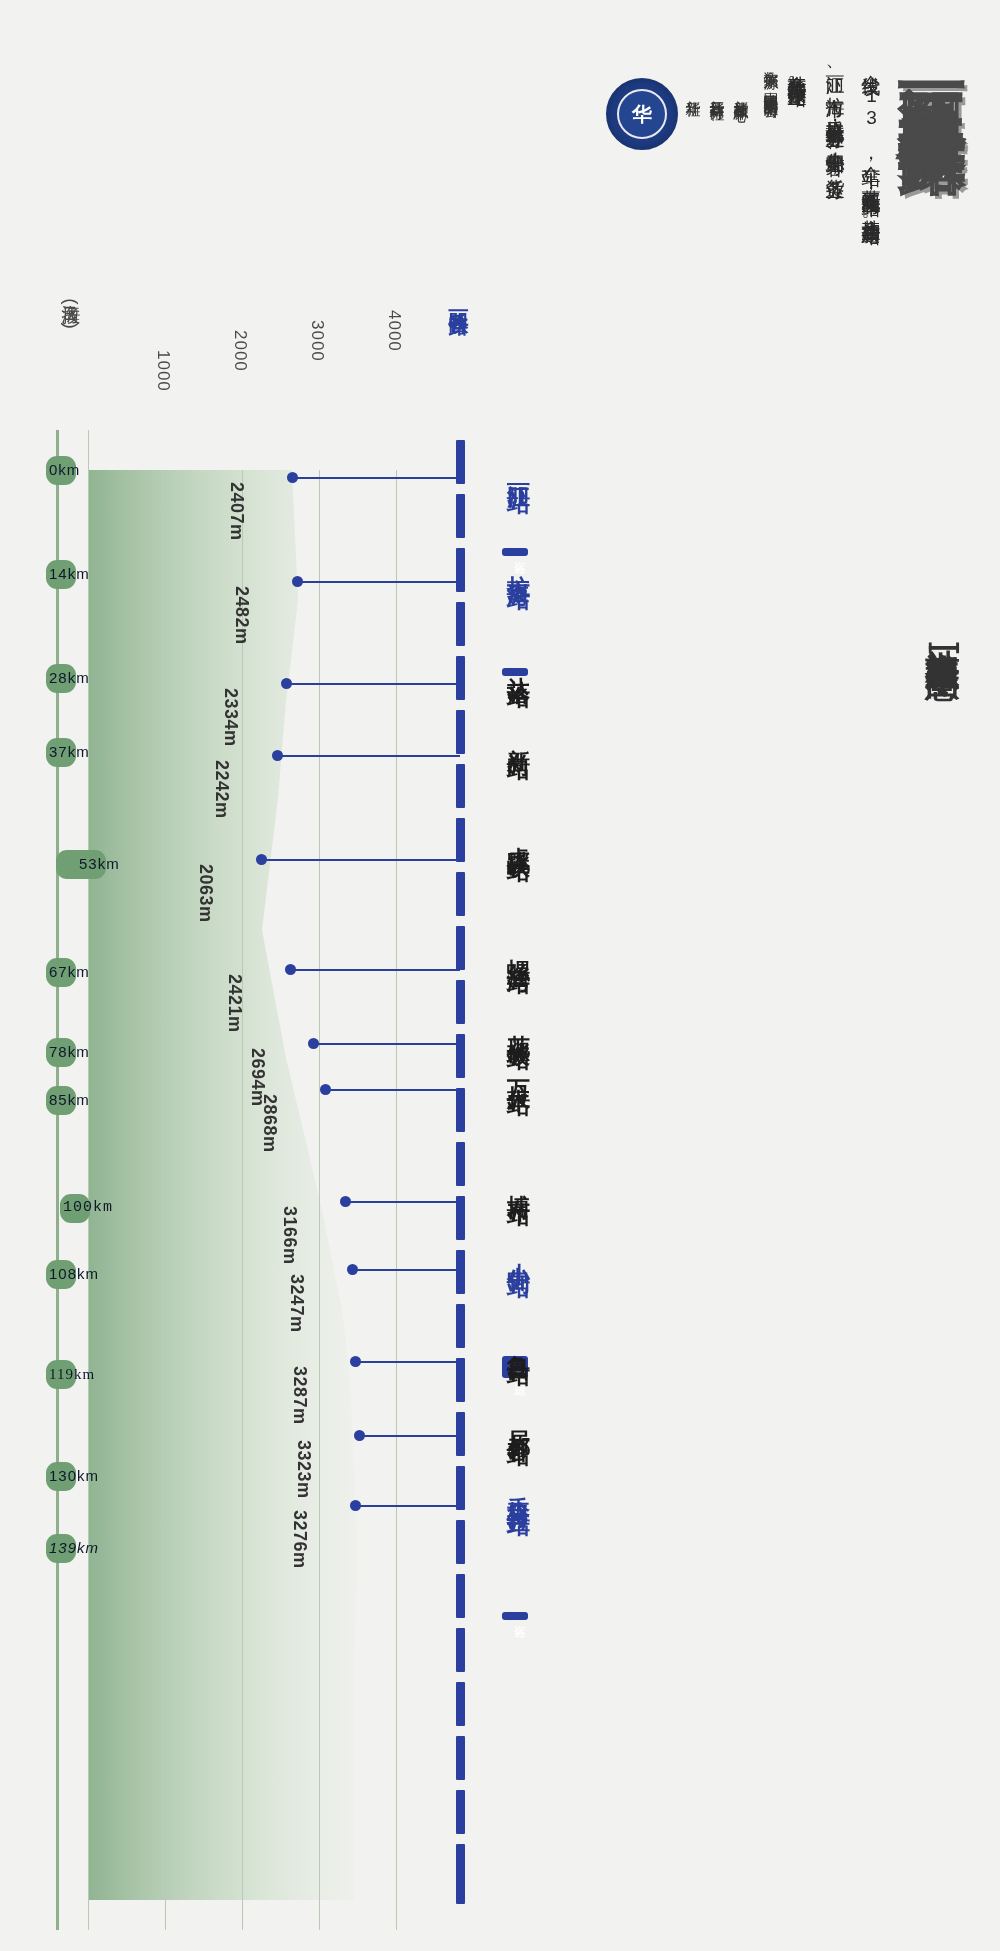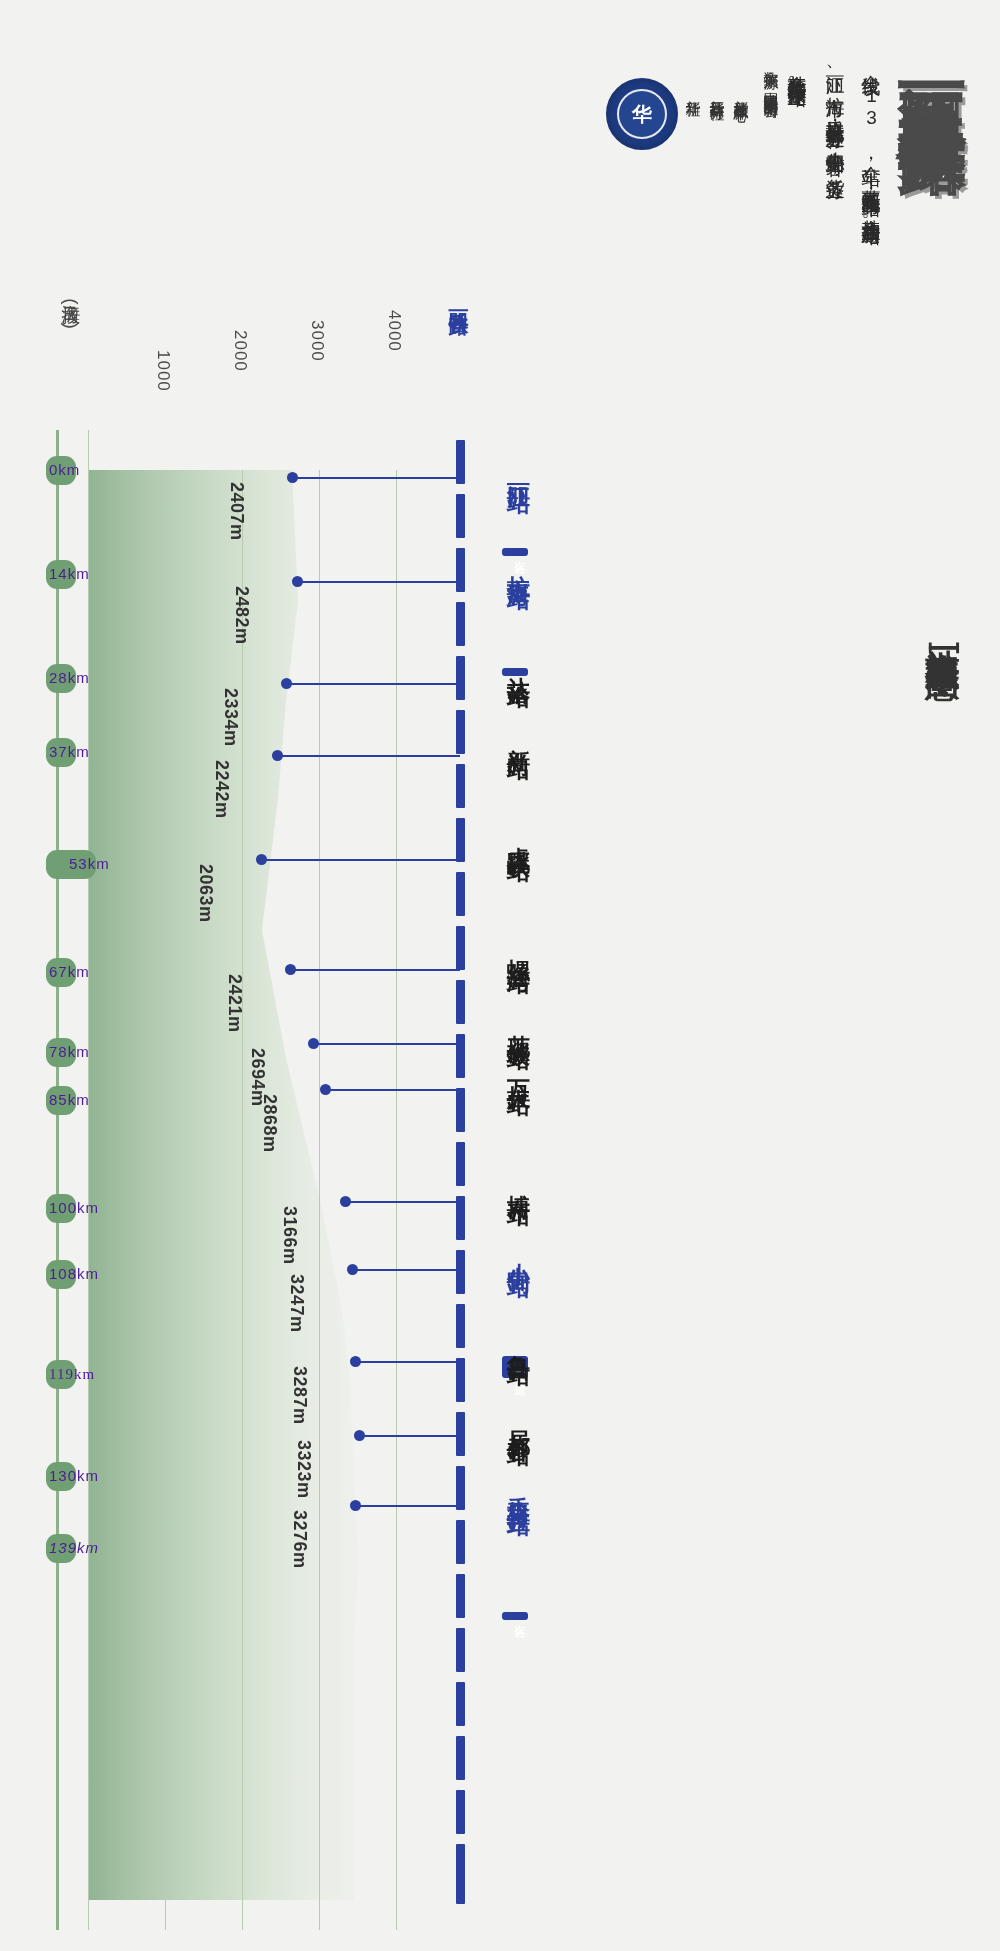--- a/index.html
+++ b/index.html
@@ -162,21 +162,21 @@
   .elev-label{
     position:absolute;
     font-size:18px;font-weight:bold;color:#333;
     letter-spacing:0.5px;
   }
 
   
   .km{
     position:absolute;
     background:#6f9f72;
-    color:#4c1d95;
+    color:#0f172a;
     font-size:15px;
     border-radius:11px;
     padding:6px 3px;
     text-align:center;
     letter-spacing:1px;
     line-height:1.1;
   }
   .km-axis{
     position:absolute;
     left:16px;top:0;bottom:0;
@@ -308,21 +308,21 @@
 
     <div>
       <div class="km" style="left:6px;top:308px;width:24px;">37km</div>
       <div class="dot" style="left:232px;top:320px;"></div>
       <div class="conn" style="left:237px;top:325px;width:183px;"></div>
       <div class="elev-label vtext-rot" style="left:171px;top:330px;">2242m</div>
       <div class="st-name vtext" style="left:464px;top:300px;">新尚站</div>
     </div>
 
     <div>
-      <div class="km" style="left:6px;top:420px;width:24px;padding-left:23px;">53km</div>
+      <div class="km" style="left:16px;top:420px;width:24px;padding-left:23px;">53km</div>
       <div class="dot" style="left:216px;top:424px;"></div>
       <div class="conn" style="left:221px;top:429px;width:199px;"></div>
       <div class="elev-label vtext-rot" style="left:155px;top:434px;">2063m</div>
       <div class="st-name vtext" style="left:464px;top:398px;">虎跳峡站</div>
     </div>
 
     <div>
       <div class="km" style="left:6px;top:528px;width:24px;">67km</div>
       <div class="dot" style="left:245px;top:534px;"></div>
       <div class="conn" style="left:250px;top:539px;width:170px;"></div>
@@ -340,21 +340,21 @@
 
     <div>
       <div class="km" style="left:6px;top:656px;width:24px;">85km</div>
       <div class="dot" style="left:280px;top:654px;"></div>
       <div class="conn" style="left:285px;top:659px;width:135px;"></div>
       <div class="elev-label vtext-rot" style="left:219px;top:664px;">2868m</div>
       <div class="st-name vtext" style="left:464px;top:632px;">万拉木站</div>
     </div>
 
     <div>
-      <div class="km" style="left:6px;top:764px;width:24px;">100km</div>
+      <div class="km" style="left:20px;top:764px;width:24px;font-family:Liberation Mono, monospace;">100km</div>
       <div class="dot" style="left:300px;top:766px;"></div>
       <div class="conn" style="left:305px;top:771px;width:115px;"></div>
       <div class="elev-label vtext-rot" style="left:239px;top:776px;">3166m</div>
       <div class="st-name vtext" style="left:464px;top:746px;">博布站</div>
     </div>
 
     <div>
       <div class="km" style="left:6px;top:830px;width:24px;">108km</div>
       <div class="dot" style="left:307px;top:834px;"></div>
       <div class="conn" style="left:312px;top:839px;width:108px;"></div>

